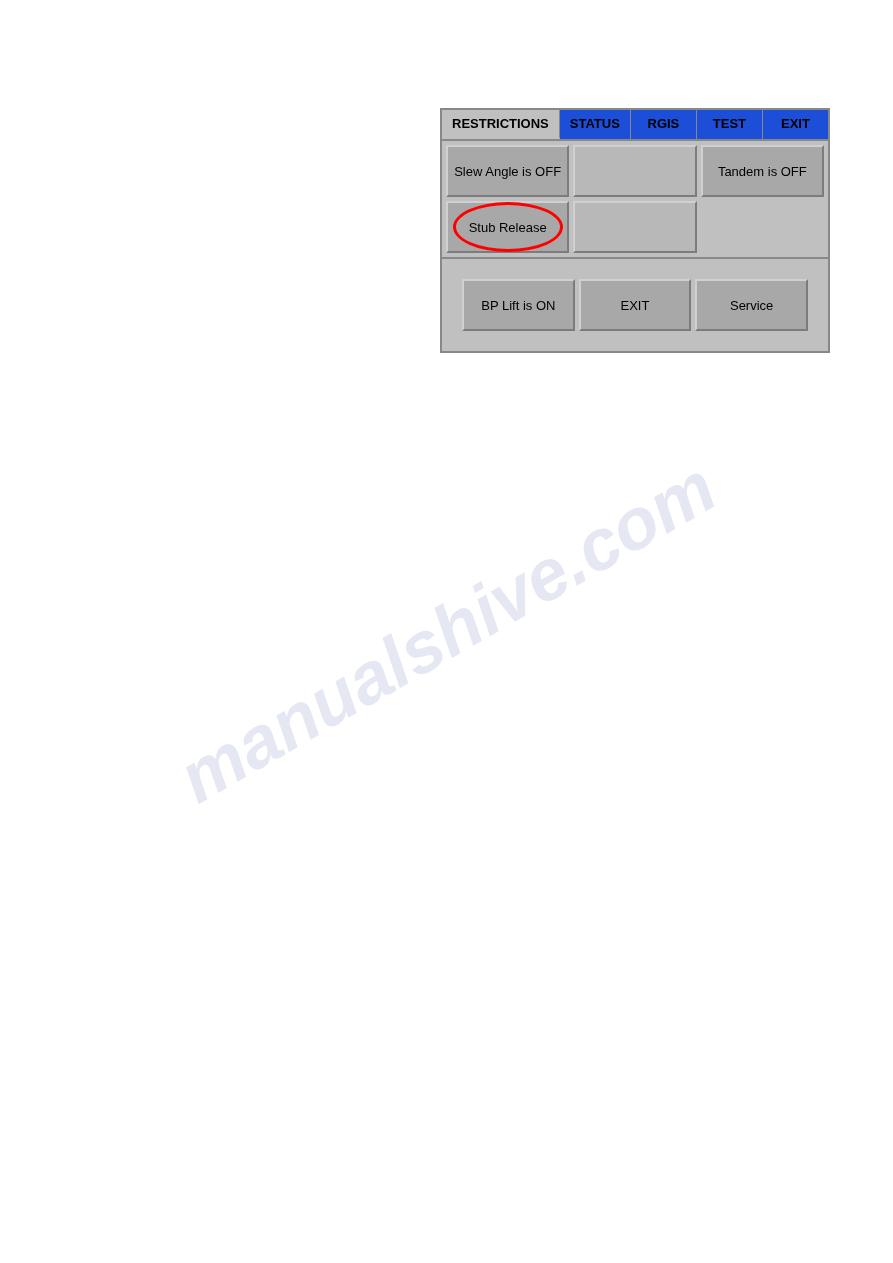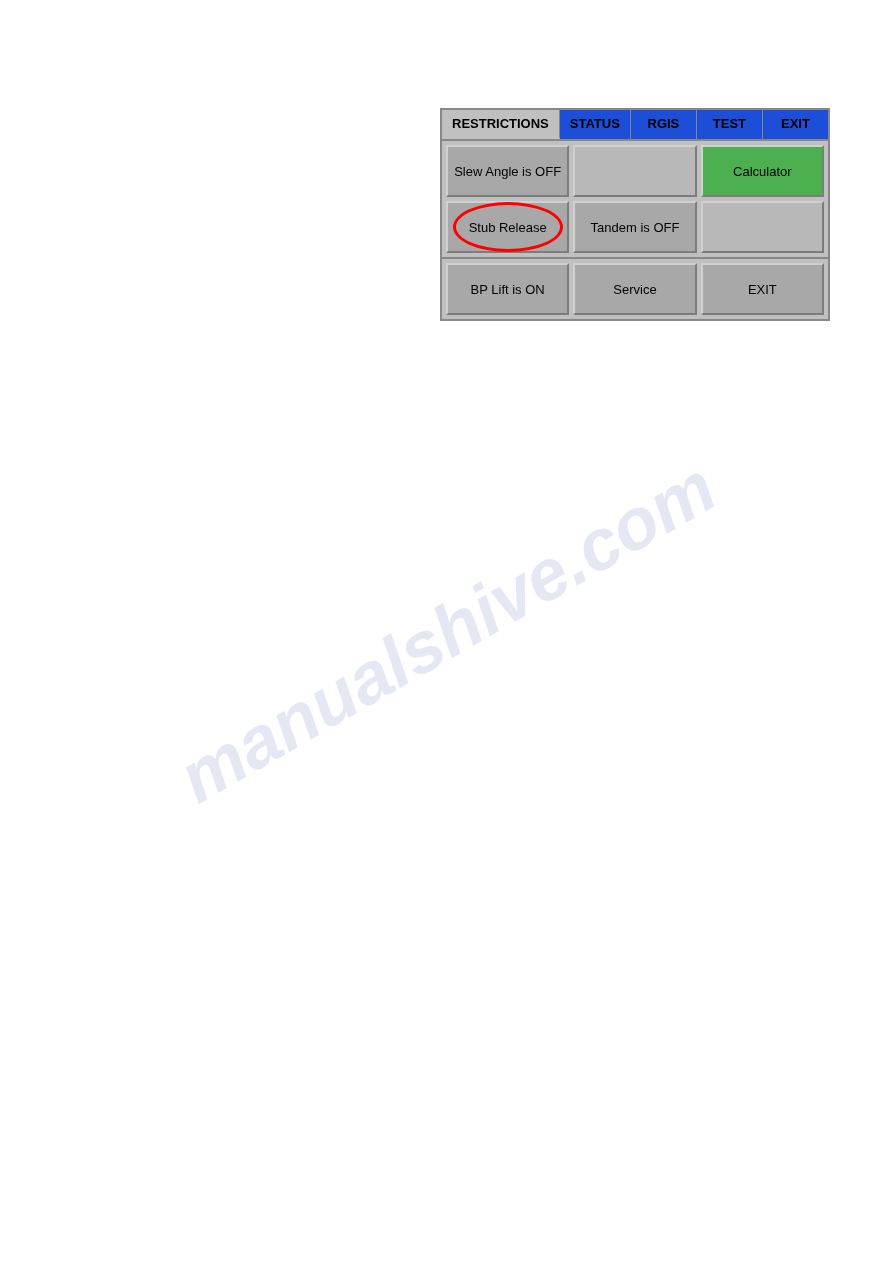--- a/index.html
+++ b/index.html
@@ -118,21 +118,21 @@
       border: 3px solid red;
       border-radius: 50%;
       pointer-events: none;
     }
 
     
     .bottom-row {
       display: grid;
       grid-template-columns: repeat(3, 1fr);
       gap: 4px;
-      padding: 4px;
+      padding: 20px;
       border-top: 2px solid #888;
     }
   </style>
 </head>
 <body>
 
 <div class="watermark">manualshive.com</div>
 
 <div class="panel-container">
 
@@ -142,30 +142,29 @@
     <div class="tab">RGIS</div>
     <div class="tab">TEST</div>
     <div class="tab">EXIT</div>
   </div>
 
   <div class="button-grid">
 
     <div class="btn">Slew Angle is OFF</div>
 
     <div class="btn empty"></div>
-    <div class="btn green">Calculator</div>
 
+    <div class="btn">Tandem is OFF</div>
     <div class="btn stub-release">
       <span>Stub Release</span>
       <div class="stub-ring"></div>
     </div>
-    <div class="btn">Tandem is OFF</div>
     <div class="btn empty"></div>
 
   </div>
 
   <div class="bottom-row">
     <div class="btn">BP Lift is ON</div>
+    <div class="btn">EXIT</div>
     <div class="btn">Service</div>
-    <div class="btn">EXIT</div>
   </div>
 
 </div>
 
 </body></html>

